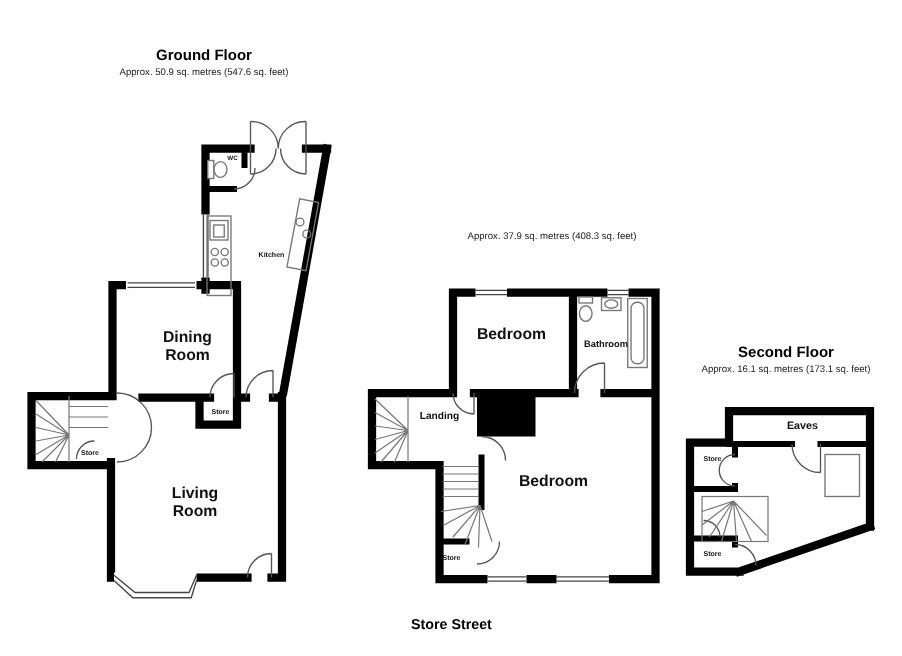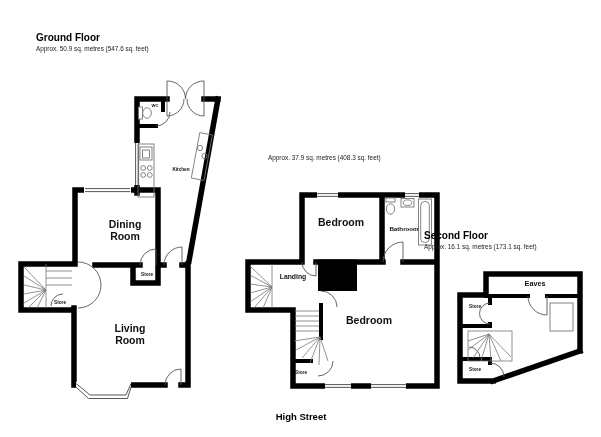--- a/index.html
+++ b/index.html
@@ -19,21 +19,21 @@
   .fixn{stroke:#777777;stroke-width:0.9;fill:none;}
   
   text{fill:#111111;font-family:"Liberation Sans",sans-serif;font-weight:bold;text-anchor:middle;}
   .room-lg{font-size:10.5px;}
   .room-md{font-size:6.8px;}
   .room-md2{font-size:6.2px;}
   .room-ev{font-size:7.2px;}
   .room-sm{font-size:4.7px;}
   .room-xs{font-size:4.2px;}
   
-  .title-block{position:absolute;width:200px;line-height:1.15;}
+  .title-block{position:absolute;width:200px;text-align:center;line-height:1.15;}
   .title-block .t{font-size:10px;font-weight:bold;color:#000;}
   .title-block .a{font-size:6.4px;color:#222;margin-top:1px;}
   .footer-block{position:absolute;width:400px;text-align:center;line-height:1.25;}
   .footer-block .total{font-size:8.8px;color:#111;}
   .footer-block .street{font-size:9.5px;font-weight:bold;color:#000;margin-top:1px;}
 </style>
 </head>
 <body>
 
 <div class="canvas">
@@ -216,16 +216,16 @@
   </div>
   <div class="title-block" style="left:268px;top:153px;">
     <div class="a">Approx. 37.9 sq. metres (408.3 sq. feet)</div>
   </div>
   <div class="title-block" style="left:424px;top:230px;">
     <div class="t">Second Floor</div>
     <div class="a">Approx. 16.1 sq. metres (173.1 sq. feet)</div>
   </div>
 
   <div class="footer-block" style="left:101px;top:410px;">
-    <div class="street">High Street</div>
+    <div class="street">Store Street</div>
   </div>
 
 </div>
 
 </body></html>

